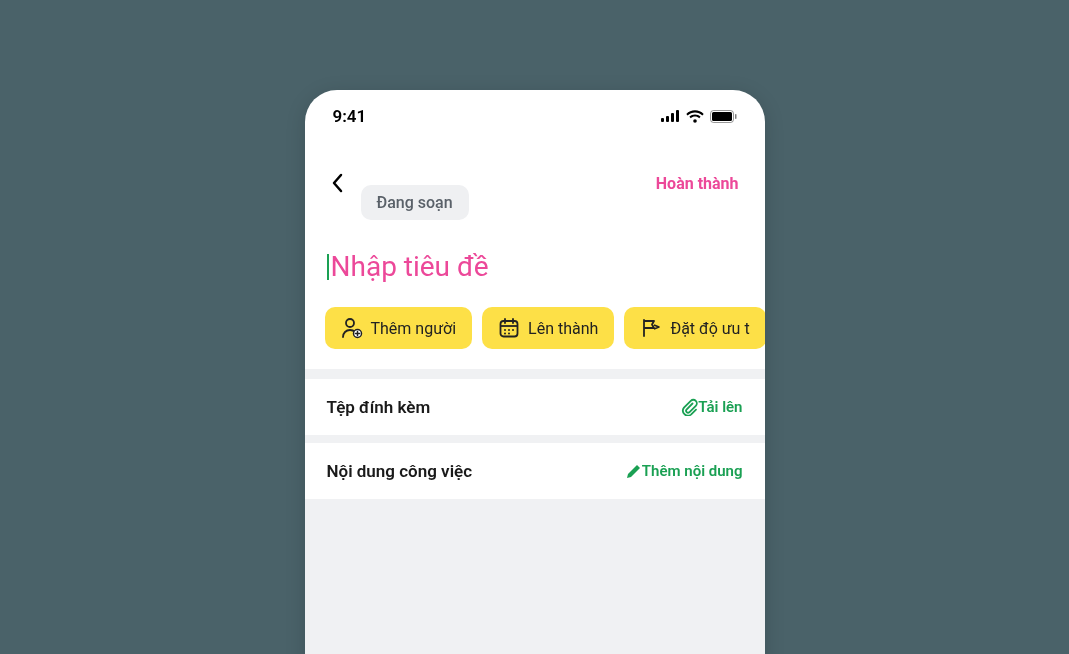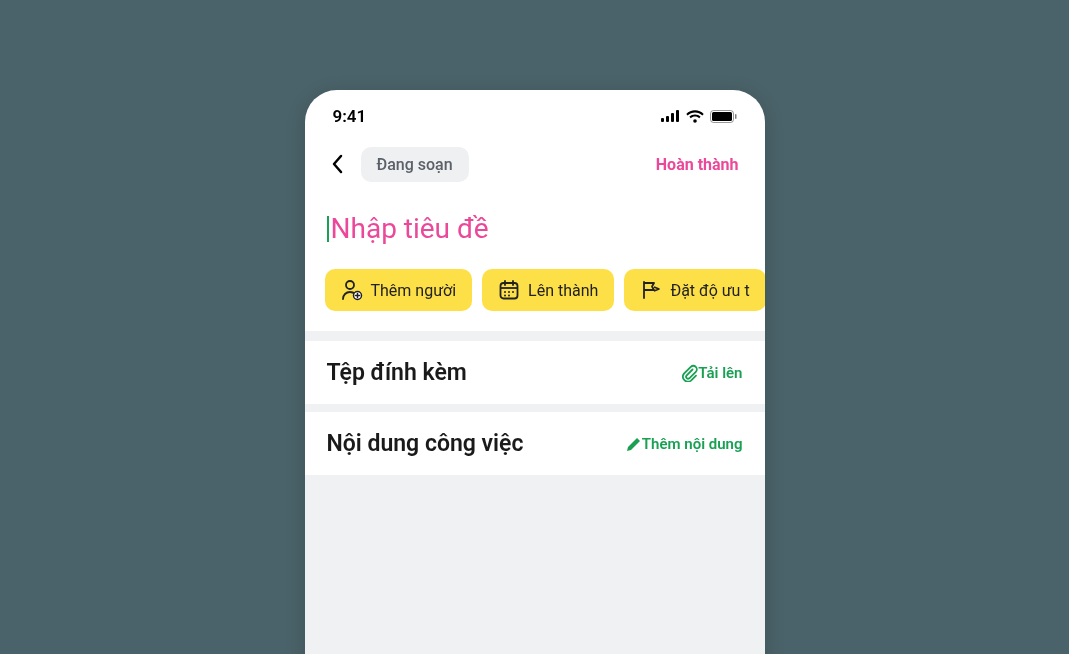--- a/index.html
+++ b/index.html
@@ -57,20 +57,21 @@
       cursor: pointer;
     }
     .status-chip {
       background: #eff0f2;
       padding: 8px 16px;
       border-radius: 10px;
       font-size: 16px;
       color: #5a6169;
       font-weight: 500;
       margin-left: 6px;
+      margin-top: 39px;
     }
     .complete-btn {
       margin-left: auto;
       font-size: 16px;
       color: #ec4899;
       font-weight: 700;
       padding-right: 12px;
       cursor: pointer;
     }
     .title-area {
@@ -113,21 +114,21 @@
       background: #f0f1f3;
     }
     .section-row {
       display: flex;
       justify-content: space-between;
       align-items: center;
       padding: 18px 22px;
       background: #fff;
     }
     .section-title {
-      font-size: 23px;
+      font-size: 17px;
       font-weight: 600;
       color: #1a1a1a;
     }
     .section-action {
       display: flex;
       align-items: center;
       font-size: 15px;
       font-weight: 600;
       color: #1aa053;
       cursor: pointer;

